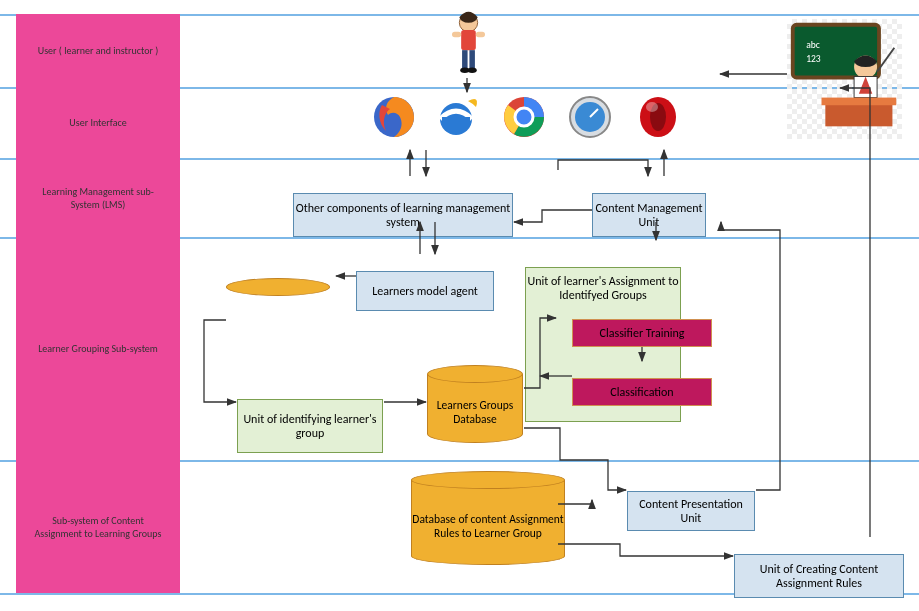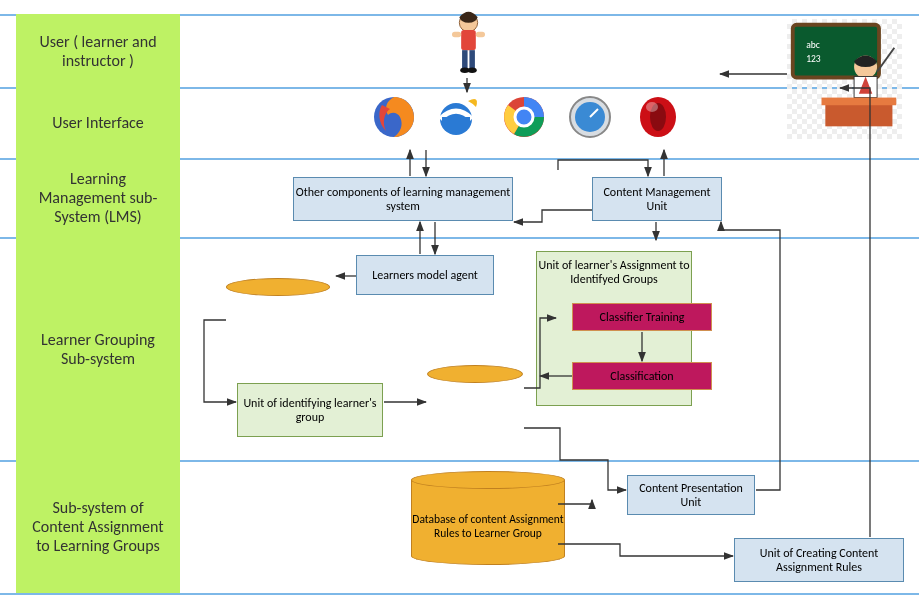--- a/index.html
+++ b/index.html
@@ -1,19 +1,19 @@
 <!DOCTYPE html>
 <html><head>
 <meta charset="utf-8">
 <style>
 * { box-sizing: border-box; margin: 0; padding: 0; }
 body { font-family: Calibri, Arial, sans-serif; font-size: 12px; background: #fff; width: 919px; height: 611px; position: relative; }
 .row-band { position: absolute; left: 0; right: 0; border-top: 2px solid #7db8e8; }
-.sidebar-cell { position: absolute; left: 16px; width: 164px; background: #bef264; display: flex; align-items: center; justify-content: center; text-align: center; padding: 4px 12px; font-size: 16px; color: #333; }
-.box { position: absolute; background: #d5e3f0; border: 1px solid #5a8bb0; display: flex; align-items: center; justify-content: center; text-align: center; padding: 4px 0; font-size: 12px; }
+.sidebar-cell { position: absolute; left: 16px; width: 164px; background: #ec4899; display: flex; align-items: center; justify-content: center; text-align: center; padding: 4px 12px; font-size: 10px; color: #333; }
+.box { position: absolute; background: #d5e3f0; border: 1px solid #5a8bb0; display: flex; align-items: center; justify-content: center; text-align: center; padding: 4px 0; font-size: 12px; margin-top: 16px; }
 .box-green { background: #e3f0d5; border: 1px solid #7ca050; }
 .box-peach { background: #be185d; border: 1px solid #d09050; }
 .cyl { position: absolute; }
 .cyl .top { width: 100%; height: 18px; background: #f0b030; border: 1px solid #c08020; border-radius: 50%; position: absolute; top: 0; z-index: 2; }
 .cyl .body { width: 100%; background: #f0b030; border-left: 1px solid #c08020; border-right: 1px solid #c08020; border-bottom: 1px solid #c08020; border-radius: 0 0 50% 50% / 0 0 9px 9px; position: absolute; top: 9px; display: flex; align-items: center; justify-content: center; text-align: center; padding-top: 8px; font-size: 11.5px; }
 svg.arrows { position: absolute; top: 0; left: 0; width: 919px; height: 611px; pointer-events: none; }
 .dim-label { position: absolute; font-size: 9px; color: #555; }
 .icon-img { position: absolute; }
 .chk { position: absolute; background-image:
   linear-gradient(45deg,#eee 25%,transparent 25%),linear-gradient(-45deg,#eee 25%,transparent 25%),
@@ -101,35 +101,36 @@
 </div>
 <div class="icon-img" style="left:634px;top:93px;width:48px;height:48px">
 <svg viewBox="0 0 48 48">
       <ellipse cx="24" cy="24" rx="18" ry="20" fill="#cc0f16"></ellipse>
       <ellipse cx="24" cy="24" rx="8" ry="14" fill="#8a0a10"></ellipse>
       <ellipse cx="18" cy="14" rx="6" ry="5" fill="#fff" opacity="0.35"></ellipse>
     </svg>
 </div>
 
 <div class="box" style="left:293px;top:177px;width:220px;height:44px">Other components of learning management system</div>
-<div class="box" style="left:592px;top:177px;width:130px;height:44px">Content Management Unit</div>
+<div class="box" style="left:592px;top:177px;width:114px;height:44px">Content Management Unit</div>
 
 <div class="box" style="left:356px;top:255px;width:138px;height:40px">Learners model agent</div>
 
 <div class="cyl" style="left:226px;top:278px;width:104px;height:78px">
   <div class="top"></div>
 </div>
 
 <div class="box box-green" style="left:237px;top:383px;width:146px;height:54px">Unit of identifying learner's group</div>
 
 <div class="cyl" style="left:427px;top:365px;width:96px;height:78px">
   <div class="top"></div>
+    <div class="body" style="height:69px">Learners Groups Database</div>
 </div>
 
-<div class="box box-green" style="left:536px;top:251px;width:156px;height:155px;align-items:flex-start;padding-top:6px">Unit of learner's Assignment to Identifyed Groups</div>
+<div class="box box-green" style="left:525px;top:251px;width:156px;height:155px;align-items:flex-start;padding-top:6px">Unit of learner's Assignment to Identifyed Groups</div>
 <div class="box box-peach" style="left:572px;top:303px;width:140px;height:28px;z-index:3">Classifier Training</div>
 <div class="box box-peach" style="left:572px;top:362px;width:140px;height:28px;z-index:3">Classification</div>
 
 <div class="cyl" style="left:411px;top:471px;width:154px;height:94px">
   <div class="top"></div>
     <div class="body" style="height:85px">Database of content Assignment Rules to Learner Group</div>
 </div>
 <div class="box" style="left:627px;top:475px;width:128px;height:40px">Content Presentation Unit</div>
 <div class="box" style="left:734px;top:538px;width:170px;height:44px">Unit of Creating Content Assignment Rules</div>
 

